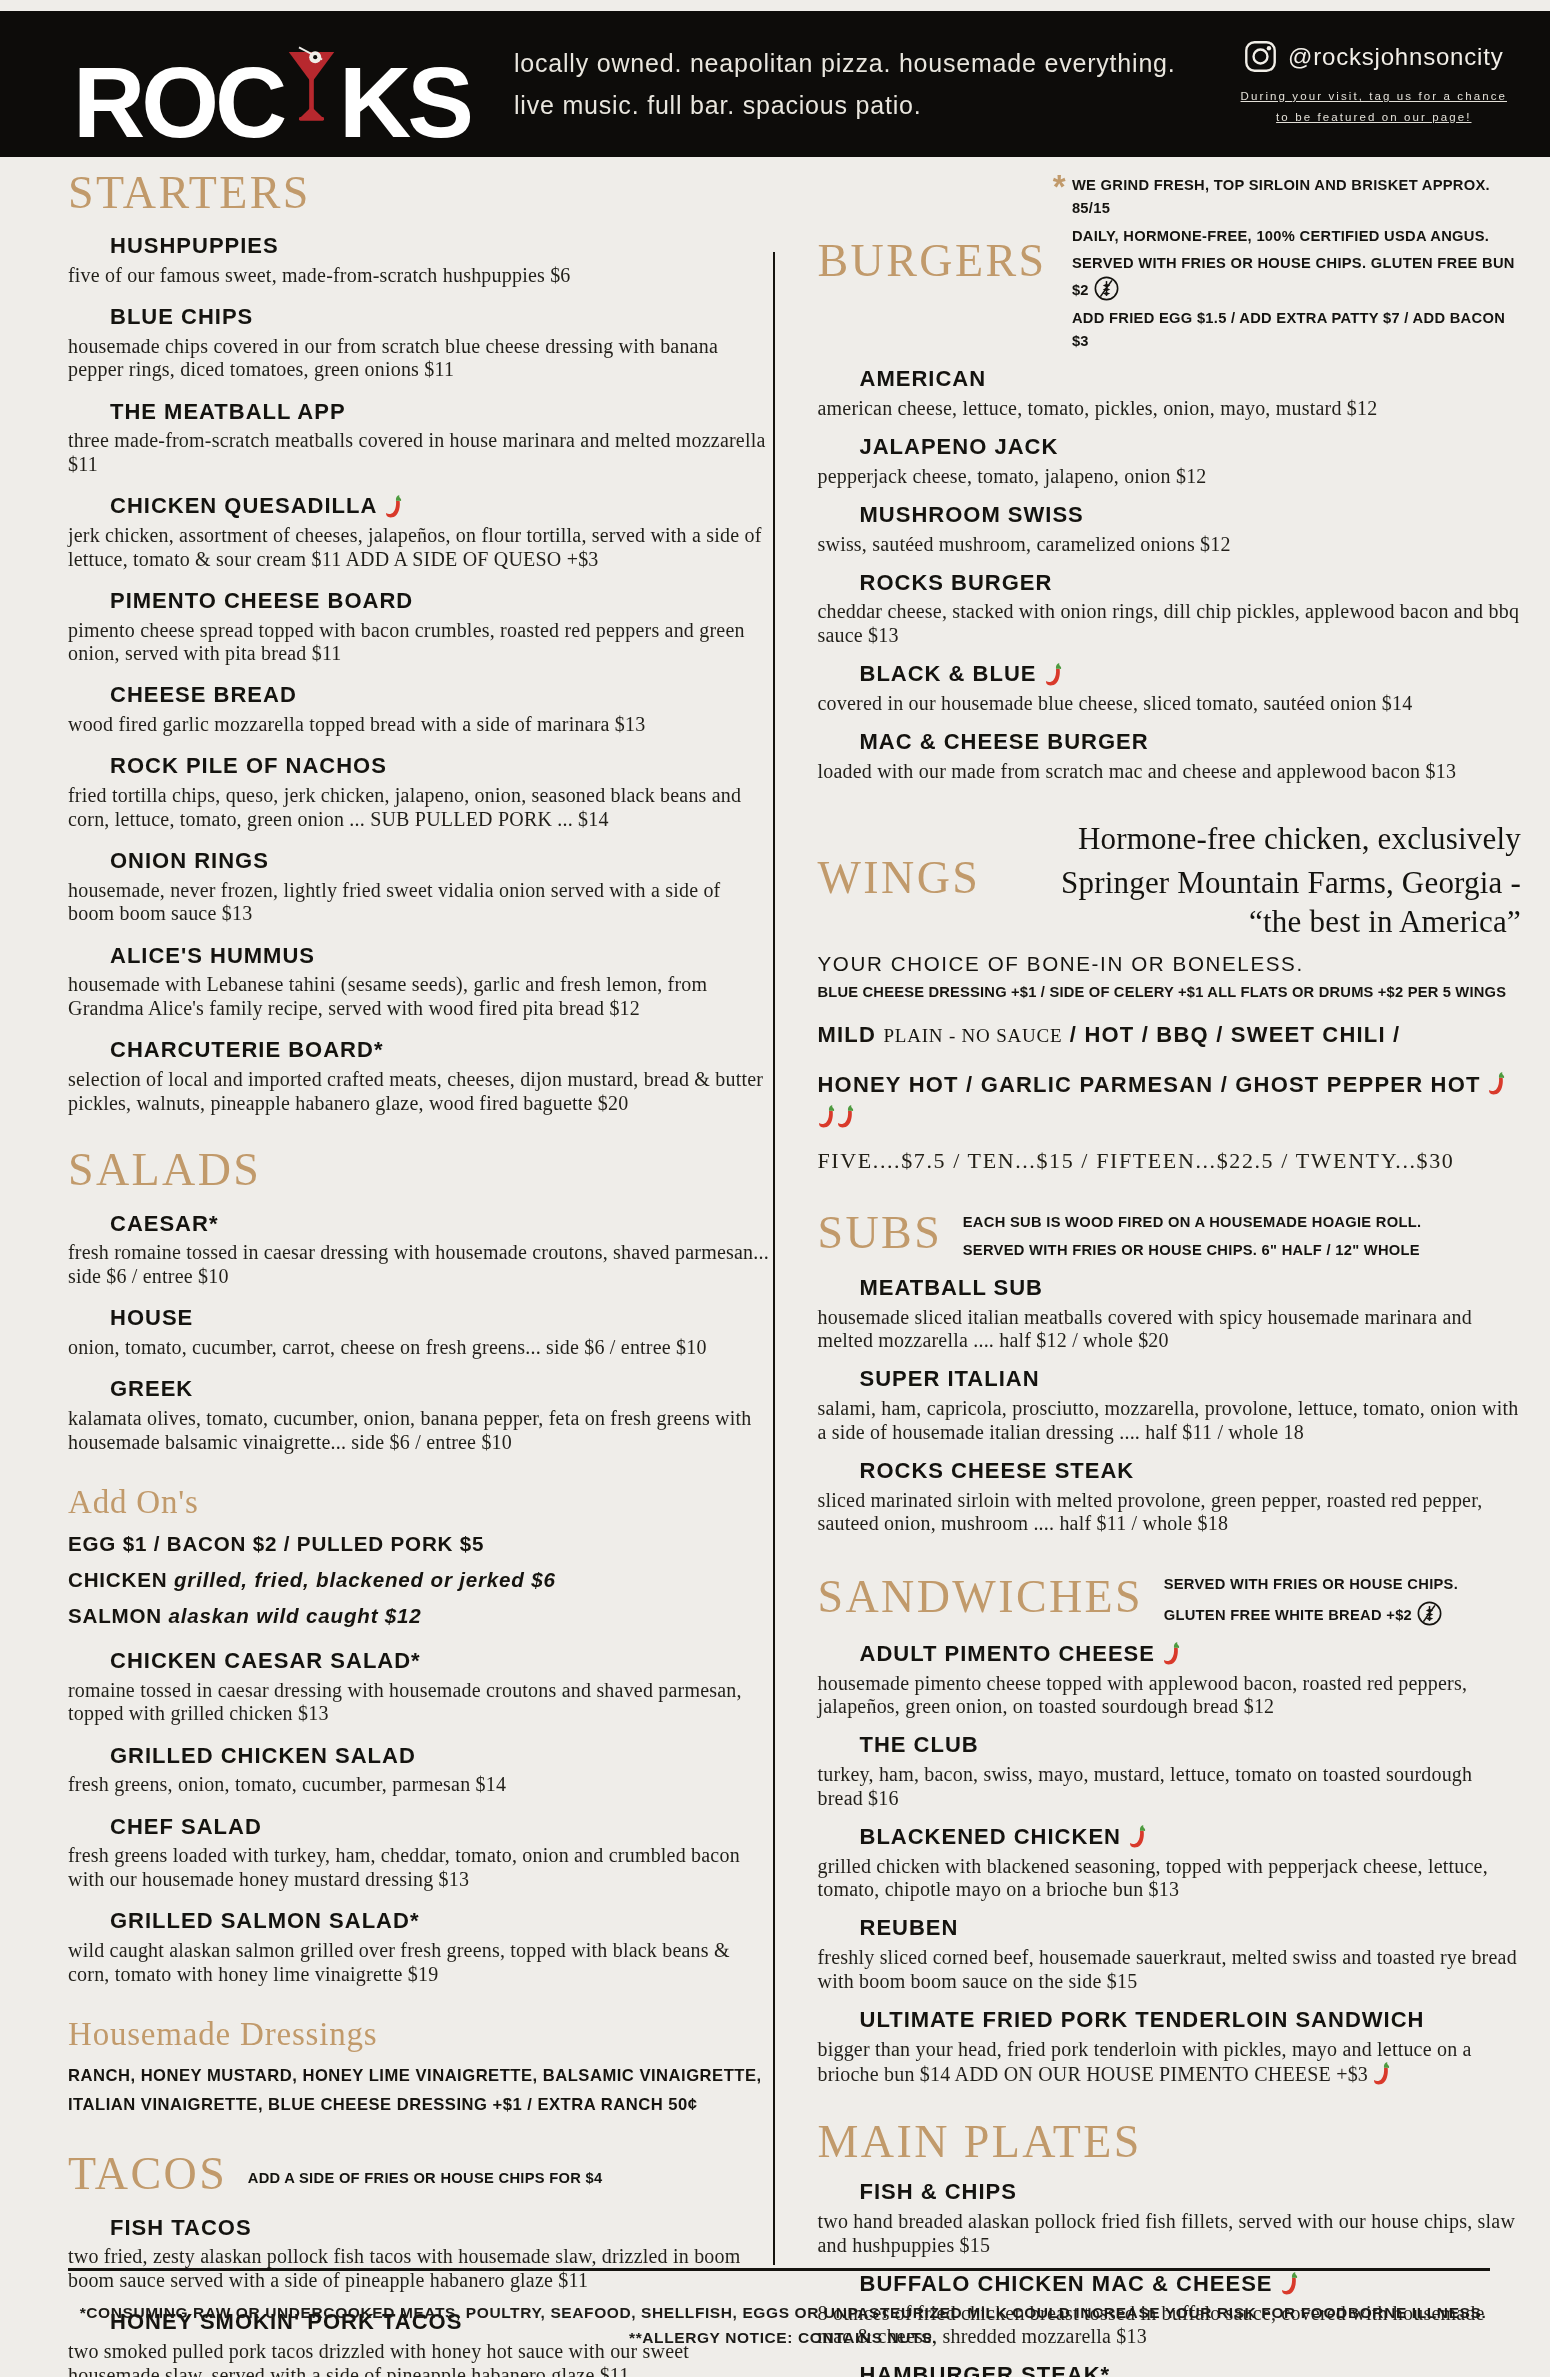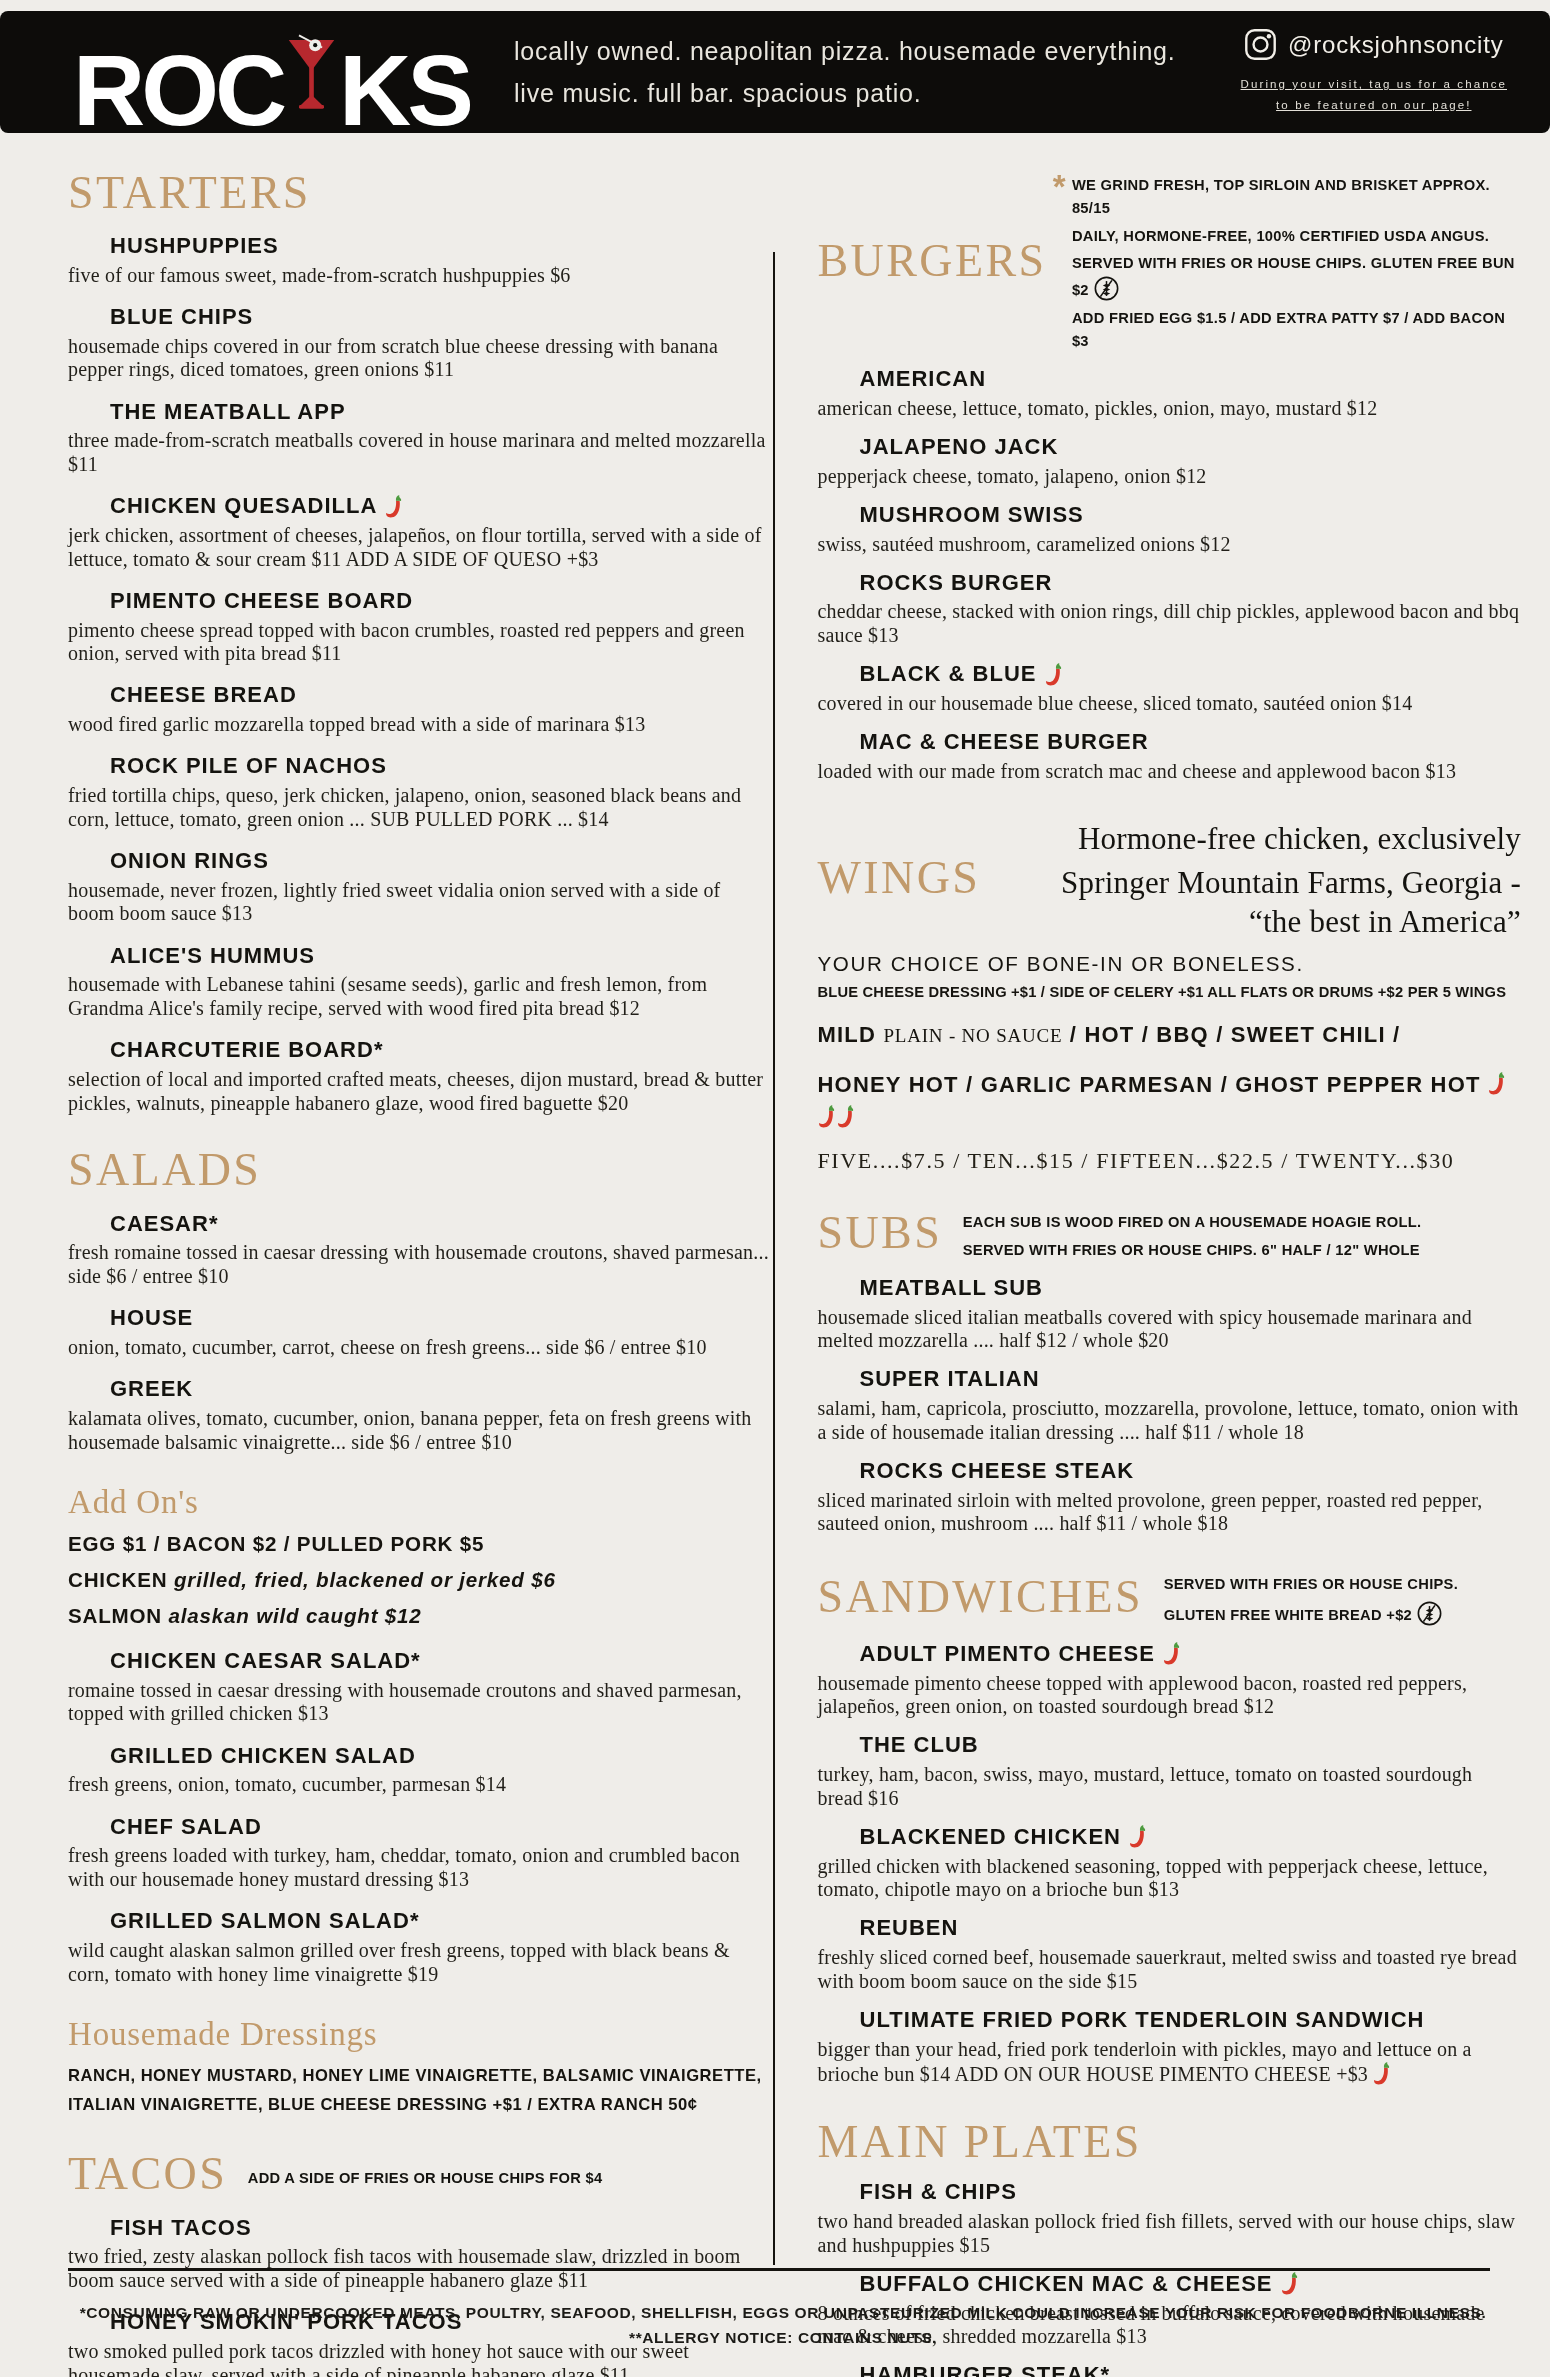--- a/index.html
+++ b/index.html
@@ -4,22 +4,22 @@
 <style>
   * { margin:0; padding:0; box-sizing:border-box; }
   html,body { width:1550px; height:2377px; }
   body {
     position:relative; overflow:hidden;
     background:#EFEDE9; color:#16140F;
     font-family:"Liberation Sans", sans-serif;
   }
   
   .topbar {
-    position:absolute; left:0; right:0; top:11px; height:122px;
-    background:#0D0C0A; display:flex; align-items:center;border-radius:8px;
+    position:absolute; left:0; right:0; top:11px; height:146px;
+    background:#0D0C0A; display:flex; align-items:center;
   }
   .logo { display:flex; align-items:flex-end; margin-left:73px; color:#FFFFFF;
           font-weight:bold; font-size:100px; line-height:0.82; letter-spacing:-4px; }
   .logo .glass { width:51px; height:120px; margin:0 1.6px -1.6px 3.2px; }
   .tagline { margin-left:44px; color:#E9E6DE; font-size:25px; letter-spacing:0.8px; line-height:1.7; font-weight:400; }
   .ig { margin-left:auto; margin-right:43px; color:#F2EFE8; }
   .ig-handle { display:flex; align-items:center; justify-content:center; gap:11px; font-size:24px; letter-spacing:0.8px; }
   .ig-note { margin-top:12.7px; font-size:11.5px; letter-spacing:2.1px; line-height:1.8; color:#E3E0D8; text-align:center;text-decoration:underline; }
 
   

